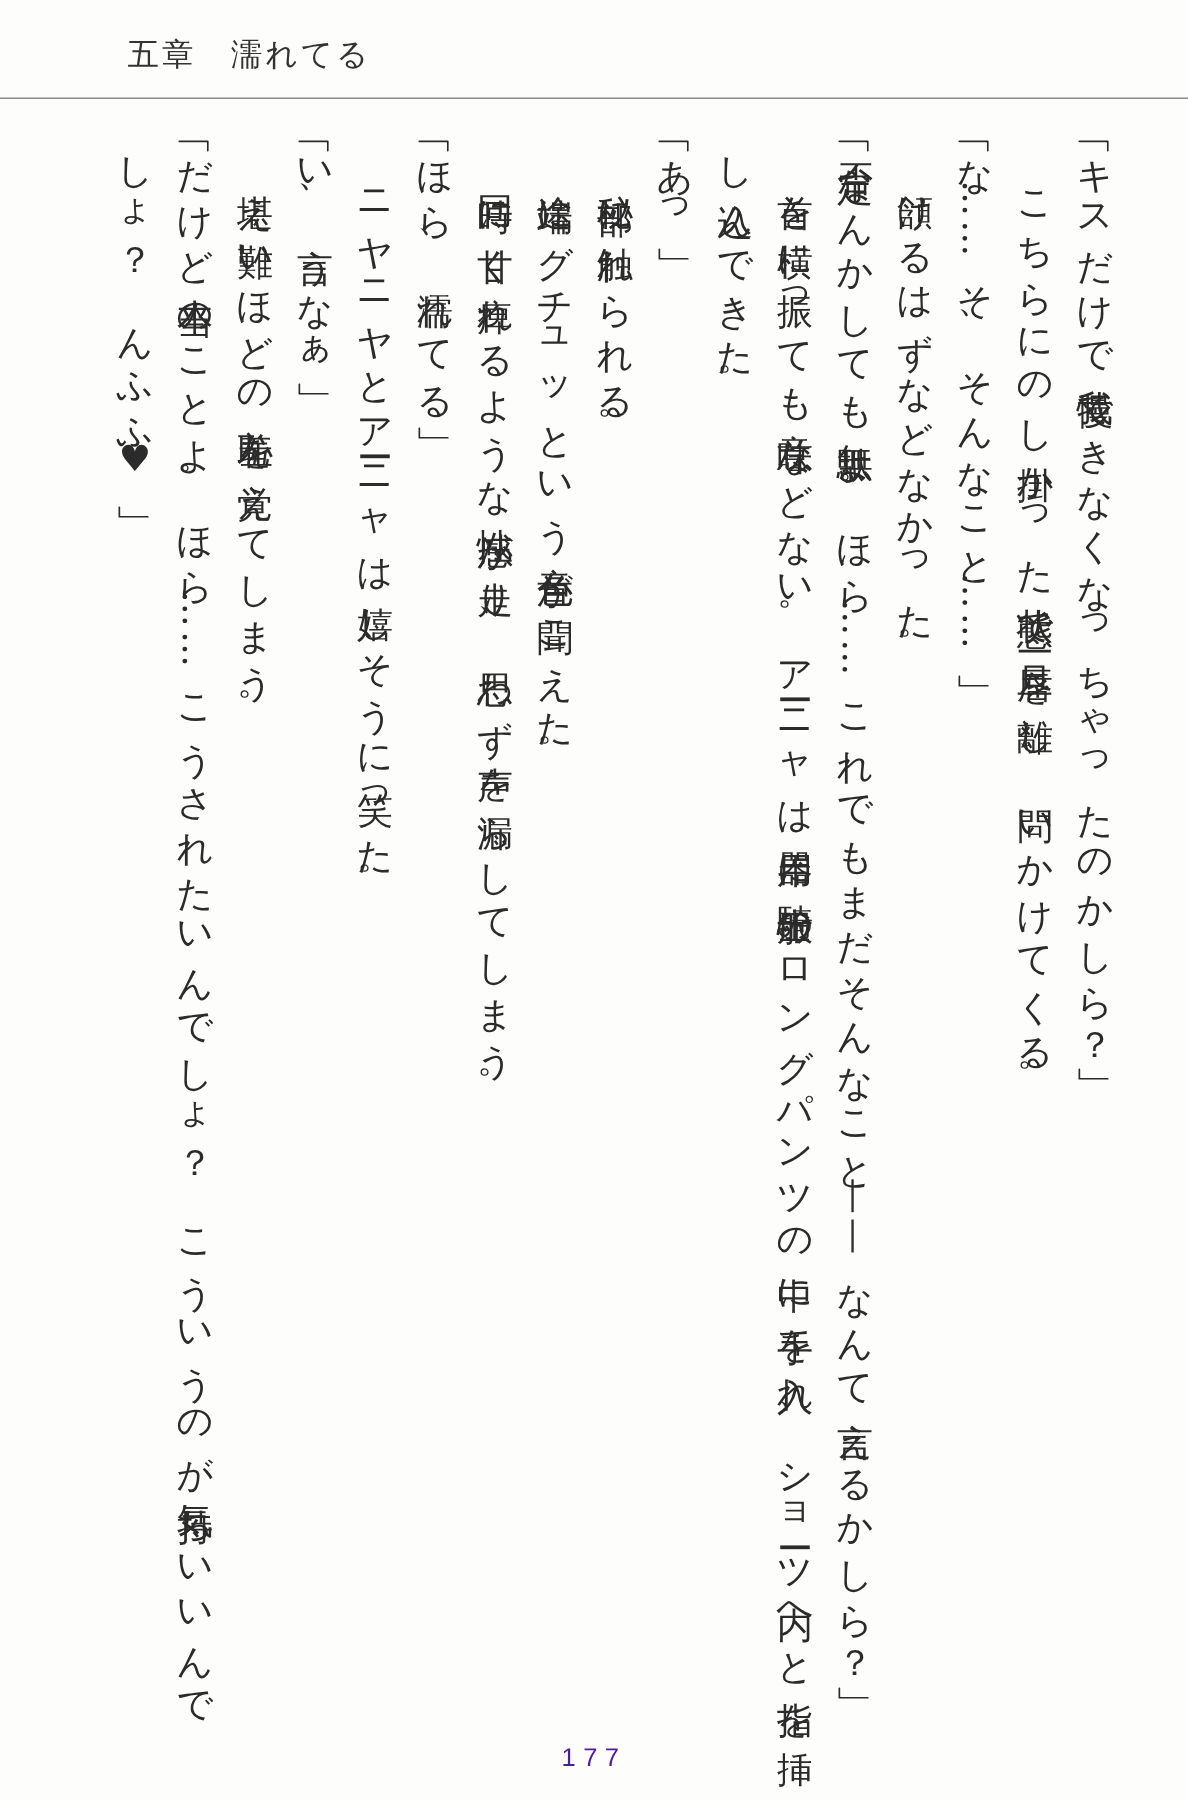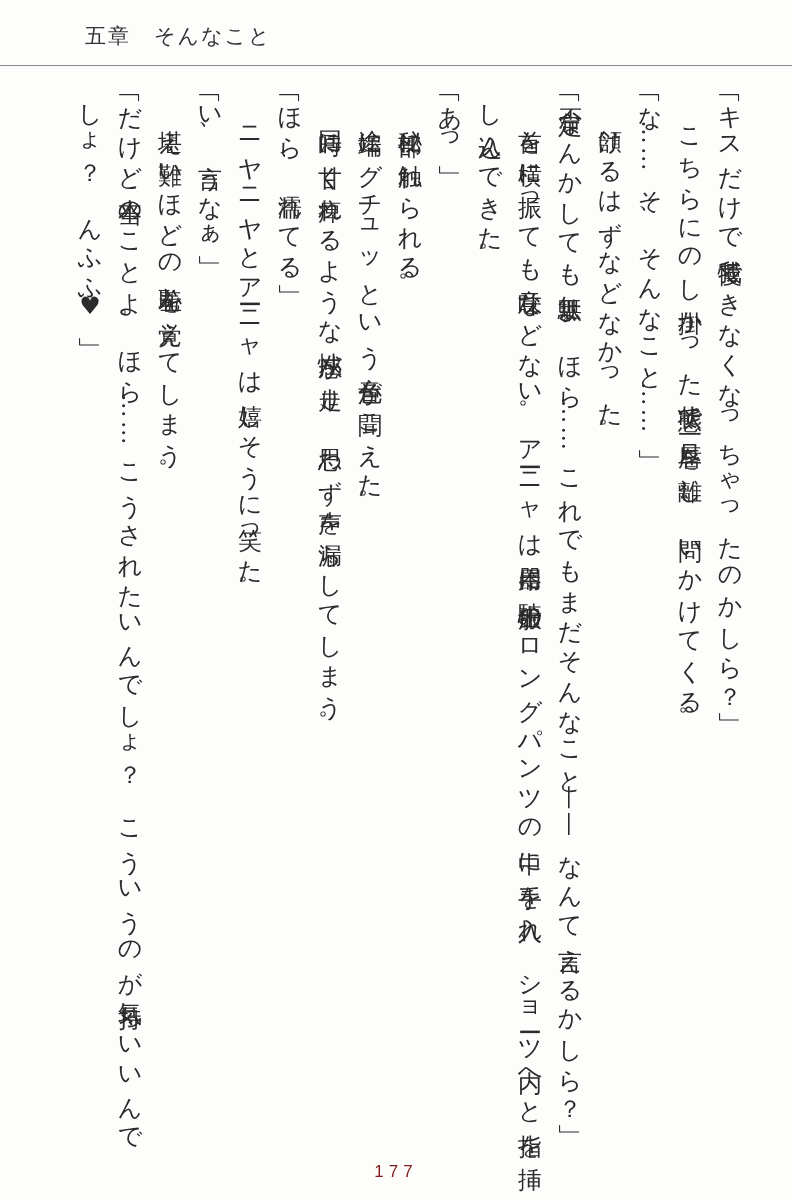--- a/index.html
+++ b/index.html
@@ -53,30 +53,30 @@
     text-indent: 0;
   }
   .page-number {
     position: absolute;
     top: 1162px;
     left: 0;
     width: 792px;
     text-align: center;
     font-size: 17px;
     letter-spacing: 5px;
-    color: #7f1d1d;
+    color: #4c1d95;
     font-family: "Liberation Sans", "DejaVu Sans", sans-serif;
   }
 </style>
 </head>
 <body>
 
 <div class="page">
 
-  <div class="chapter-header">五章　そんなこと</div>
+  <div class="chapter-header">五章　濡れてる</div>
 
   <div class="header-rule"></div>
 
   <div class="text-body">
       <p class="para dialogue">「キスだけで我慢できなくなっちゃったのかしら？」</p>
       <p class="para">こちらにのし掛かった状態で一旦唇を離し、問いかけてくる。</p>
       <p class="para dialogue">「な……そ、そんなこと……」</p>
       <p class="para">頷けるはずなどなかった。</p>
       <p class="para dialogue">「否定なんかしても無駄よ。ほら……これでもまだそんなこと——なんて言えるかしら？」</p>
       <p class="para">首を横に振っても意味などない。アーニャは器用に騎士服のロングパンツの中に手を入れ、ショーツ内へと指を挿し込んできた。</p>

